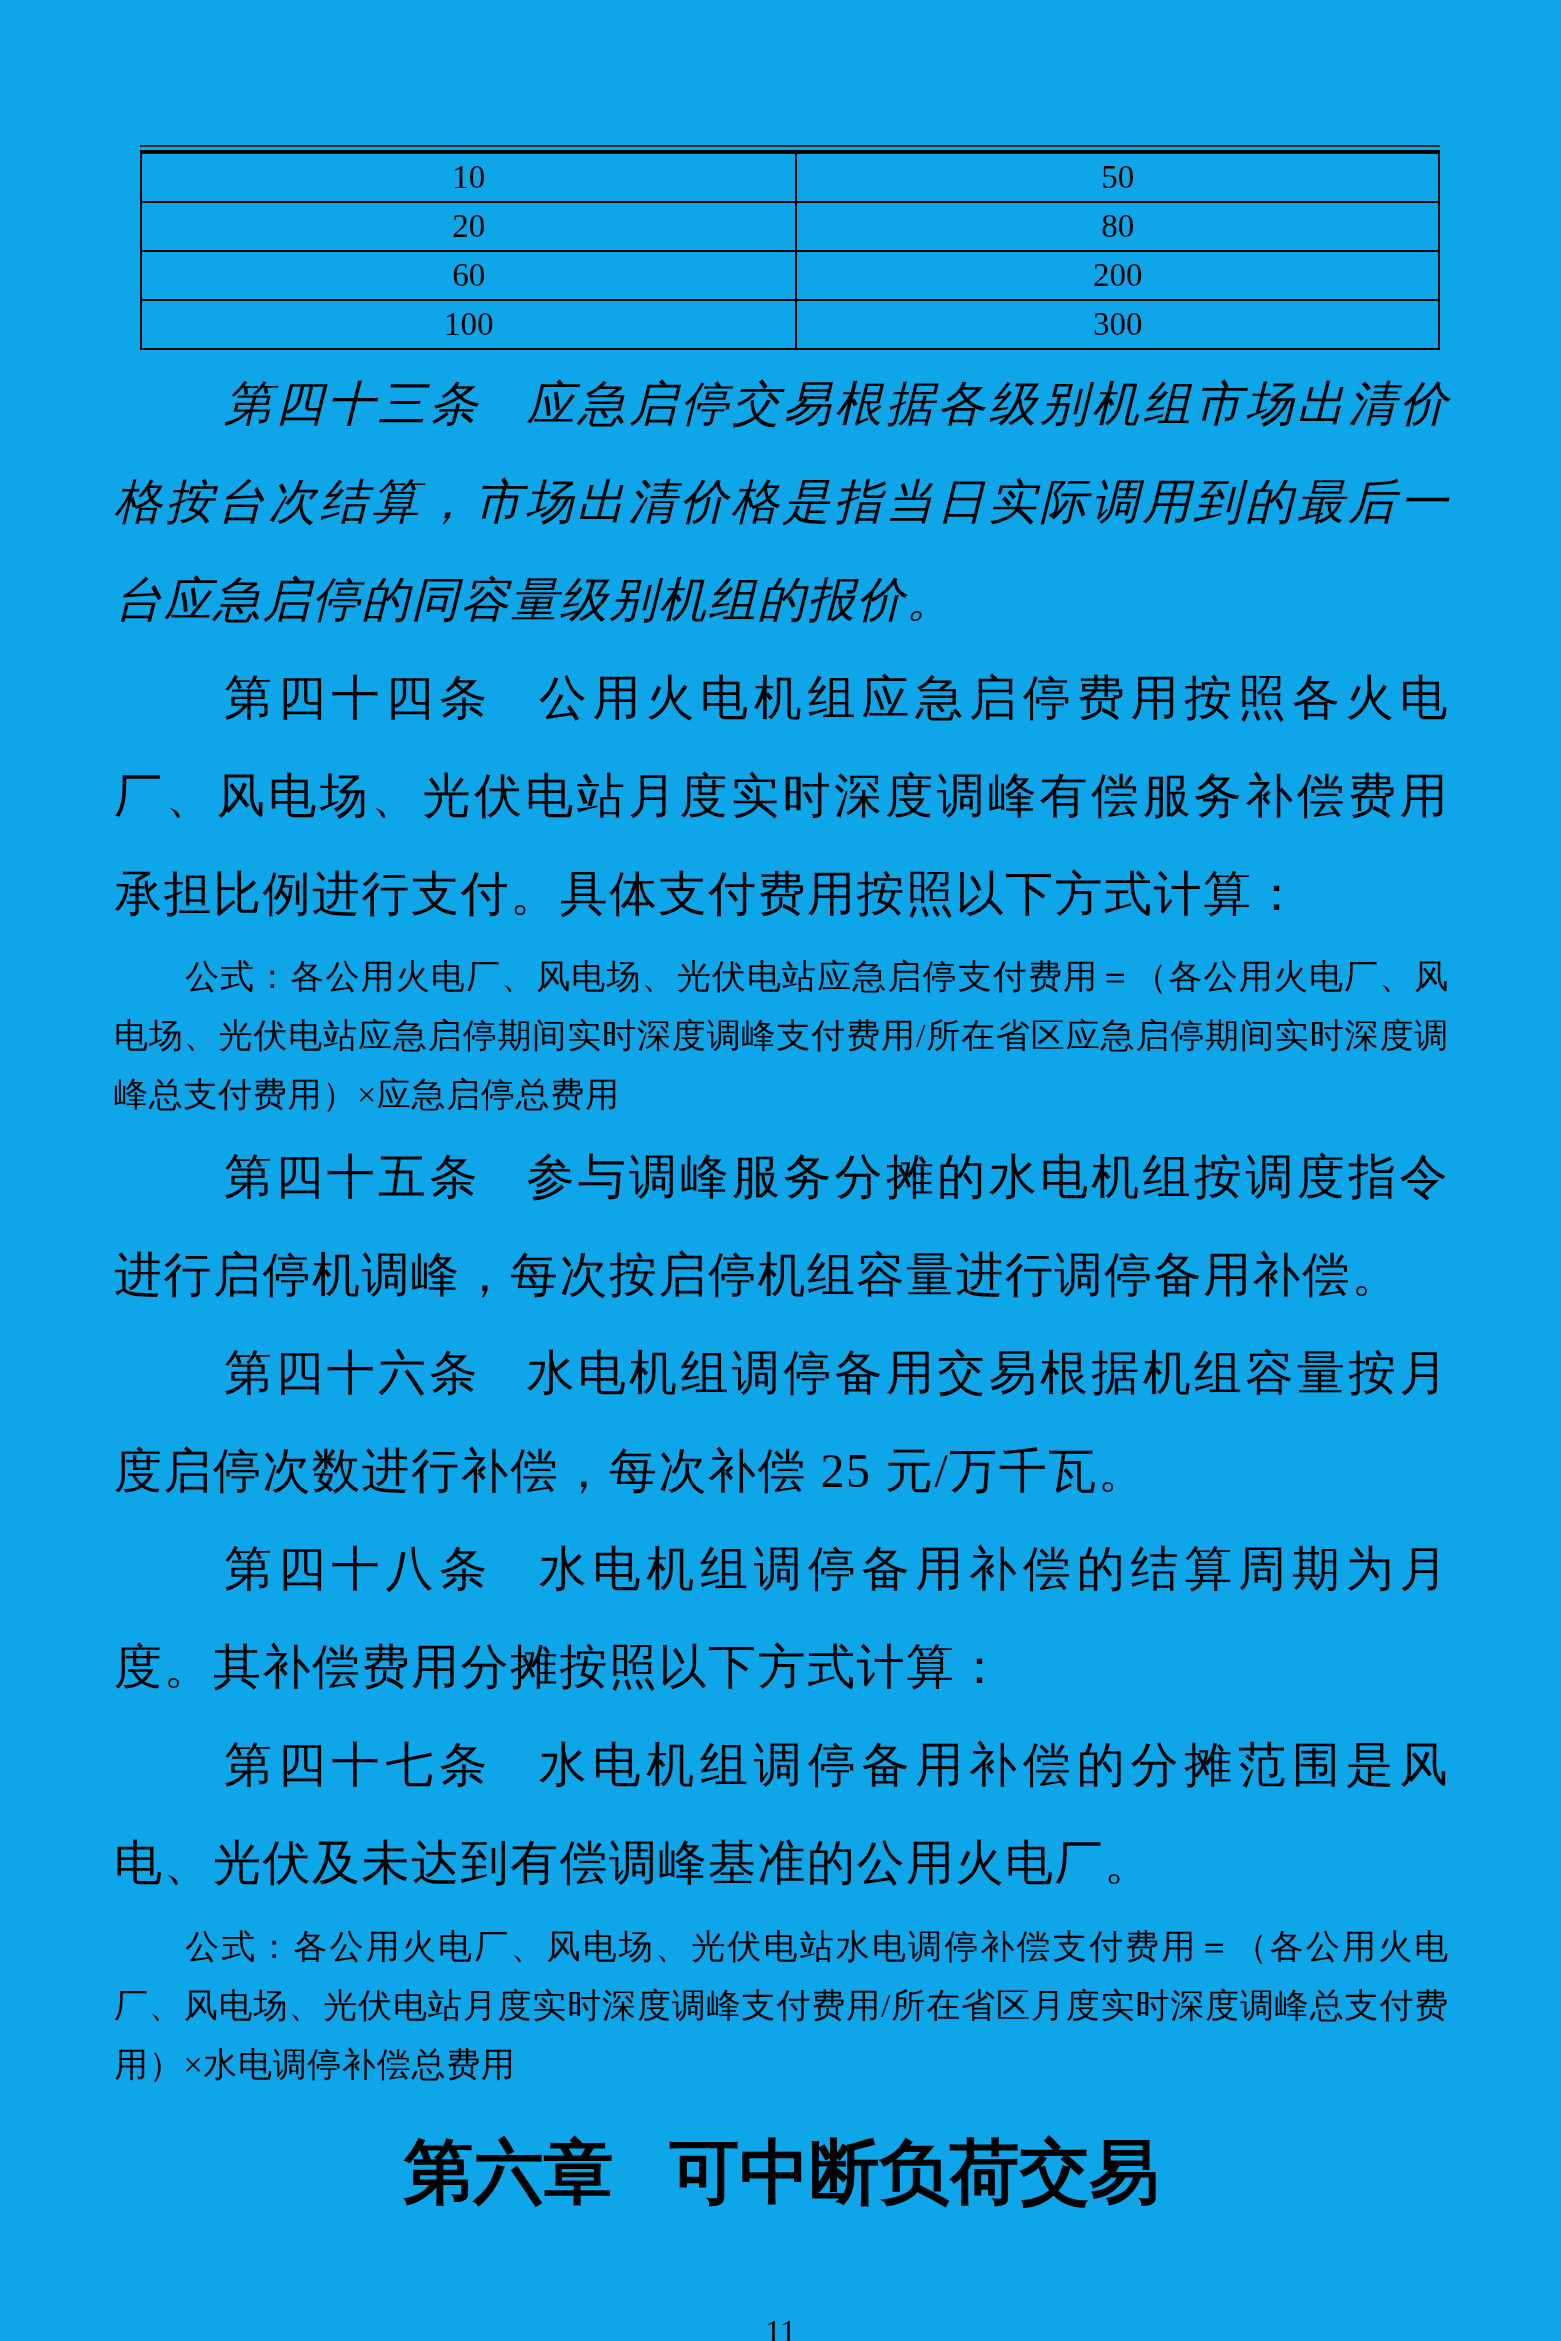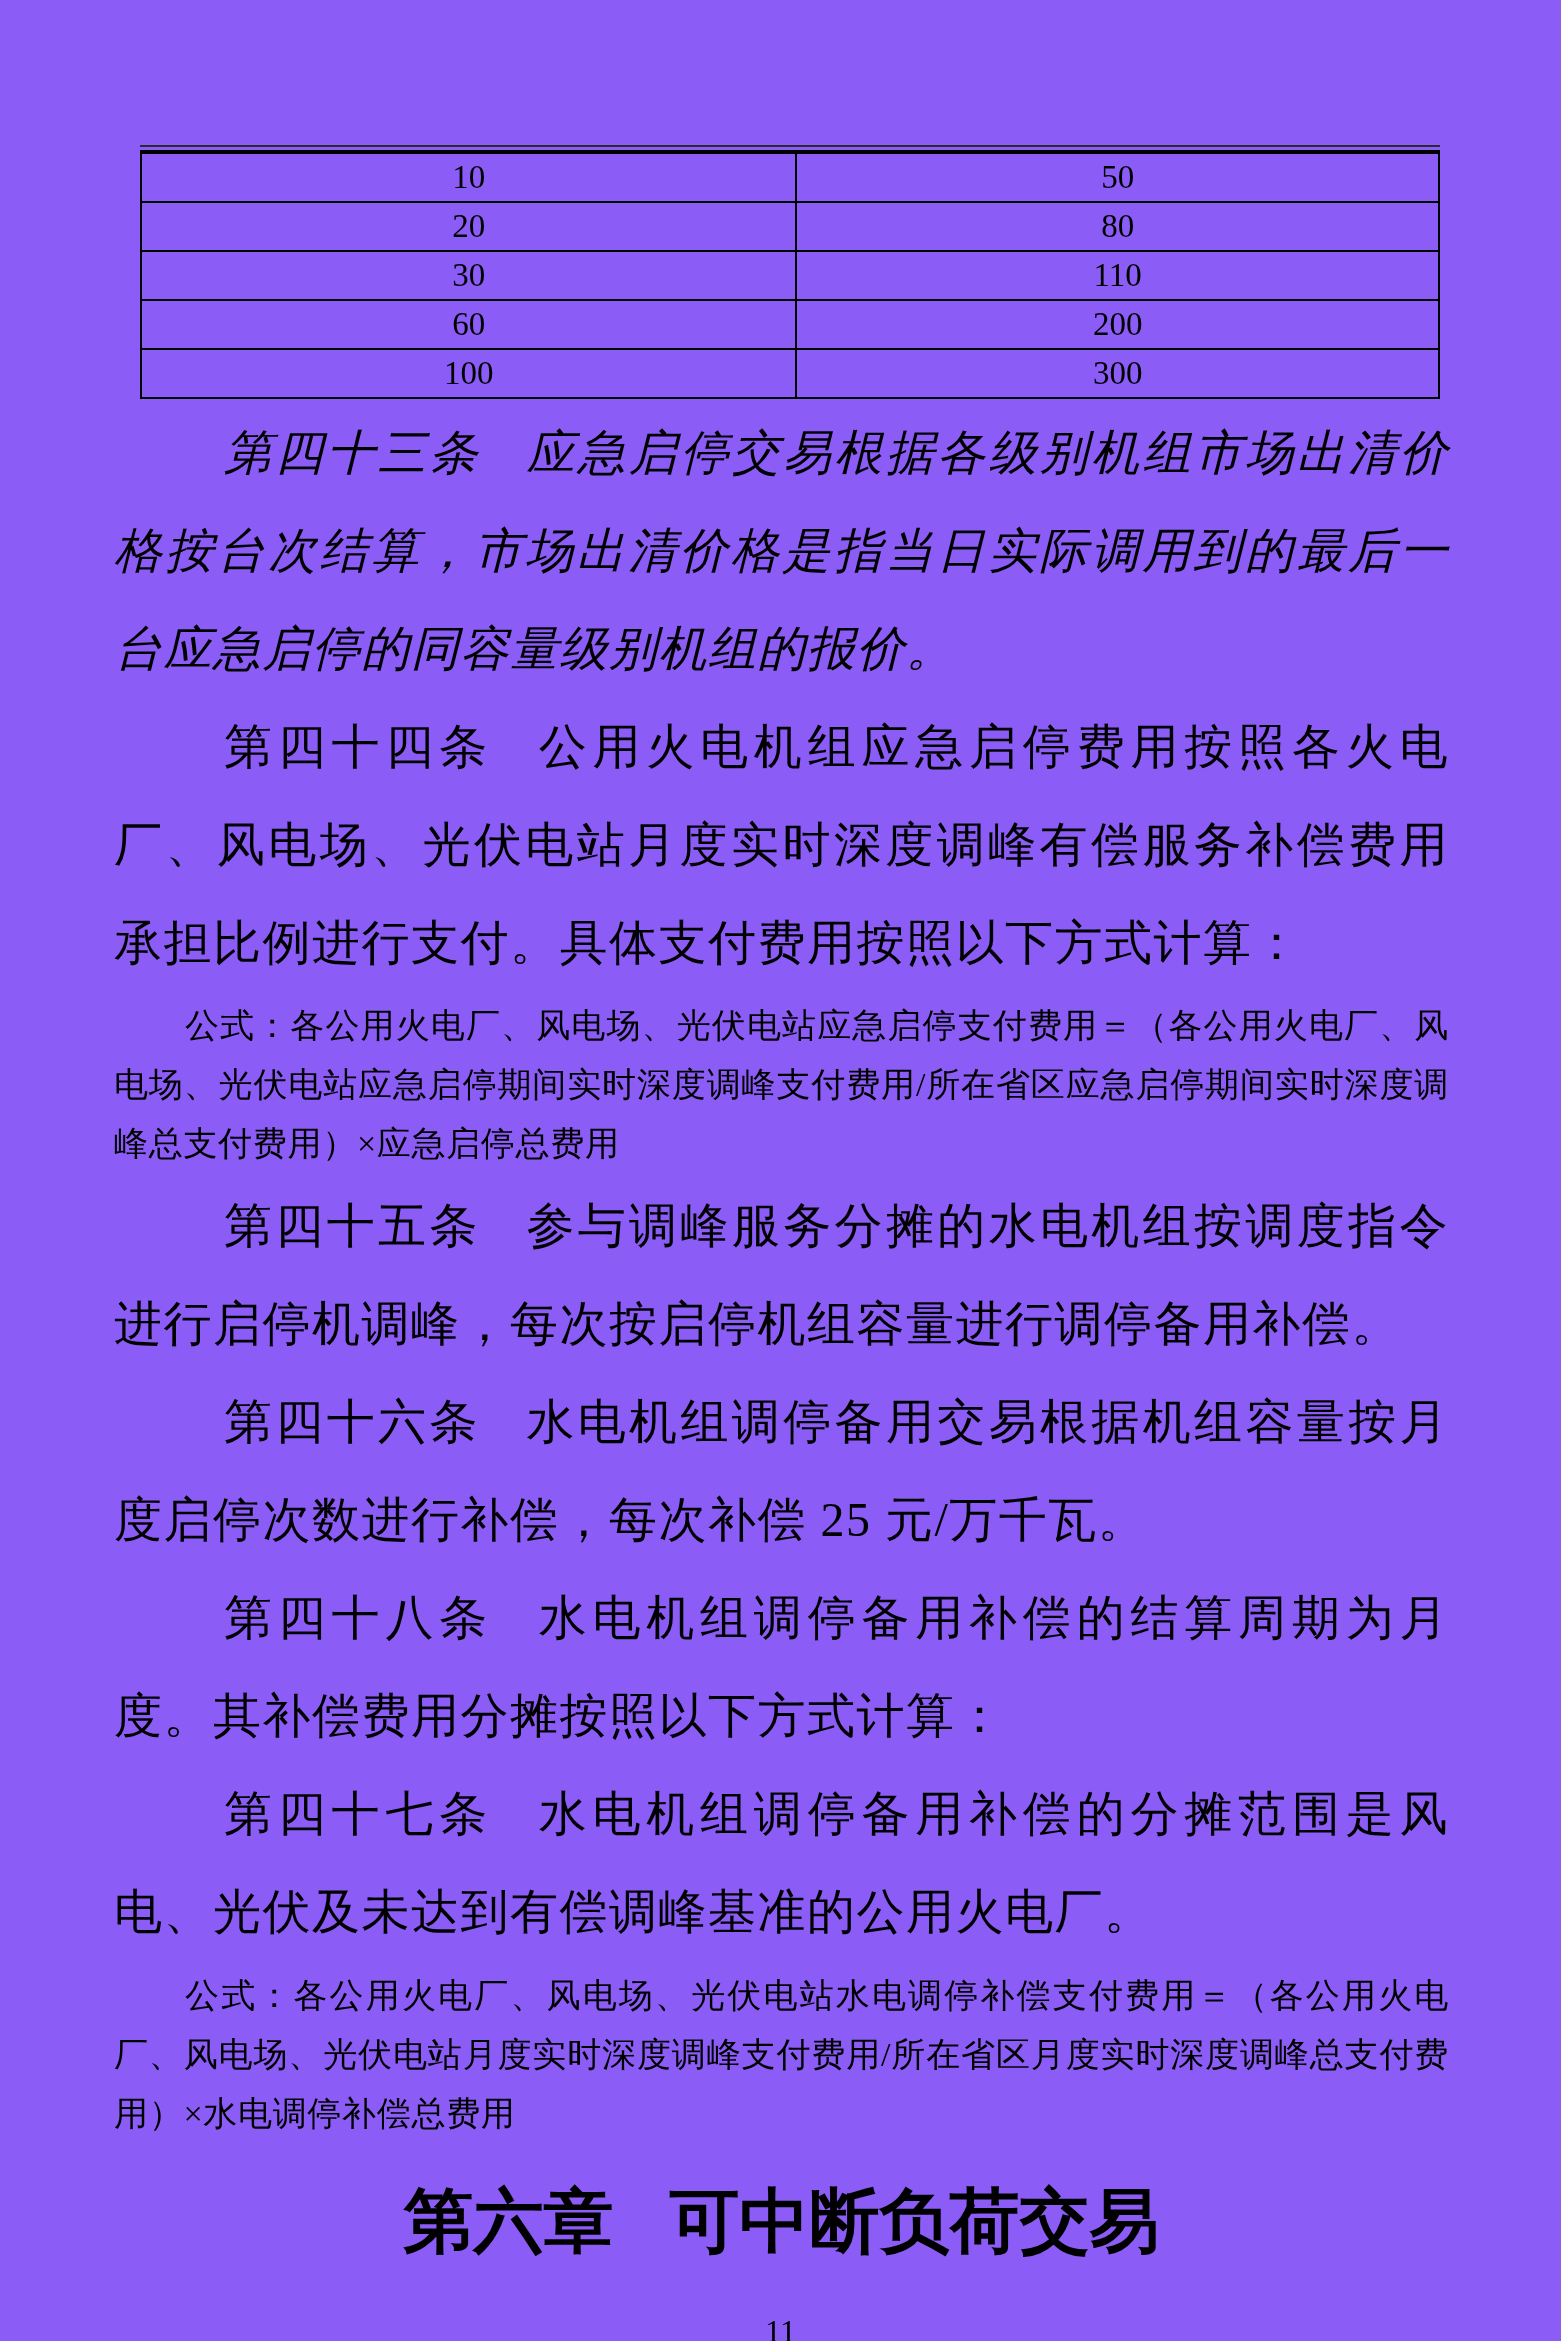--- a/index.html
+++ b/index.html
@@ -4,21 +4,21 @@
 <style>
   html, body {
     margin: 0;
     padding: 0;
     background: #ffffff;
   }
   .page {
     position: relative;
     width: 1561px;
     height: 2342px;
-    background: #8b5cf6;
+    background: #0ea5e9;
     overflow: hidden;
     color: #000000;
     font-family: "Liberation Serif", "DejaVu Serif", serif;
   }
   .content {
     position: absolute;
     left: 114px;
     top: 0;
     width: 1335px;
   }
@@ -105,24 +105,20 @@
         <tbody>
           <tr>
             <td>10</td>
             <td>50</td>
           </tr>
           <tr>
             <td>20</td>
             <td>80</td>
           </tr>
           <tr>
-            <td>30</td>
-            <td>110</td>
-          </tr>
-          <tr>
             <td>60</td>
             <td>200</td>
           </tr>
           <tr>
             <td>100</td>
             <td>300</td>
           </tr>
         </tbody>
       </table>
     </div>

